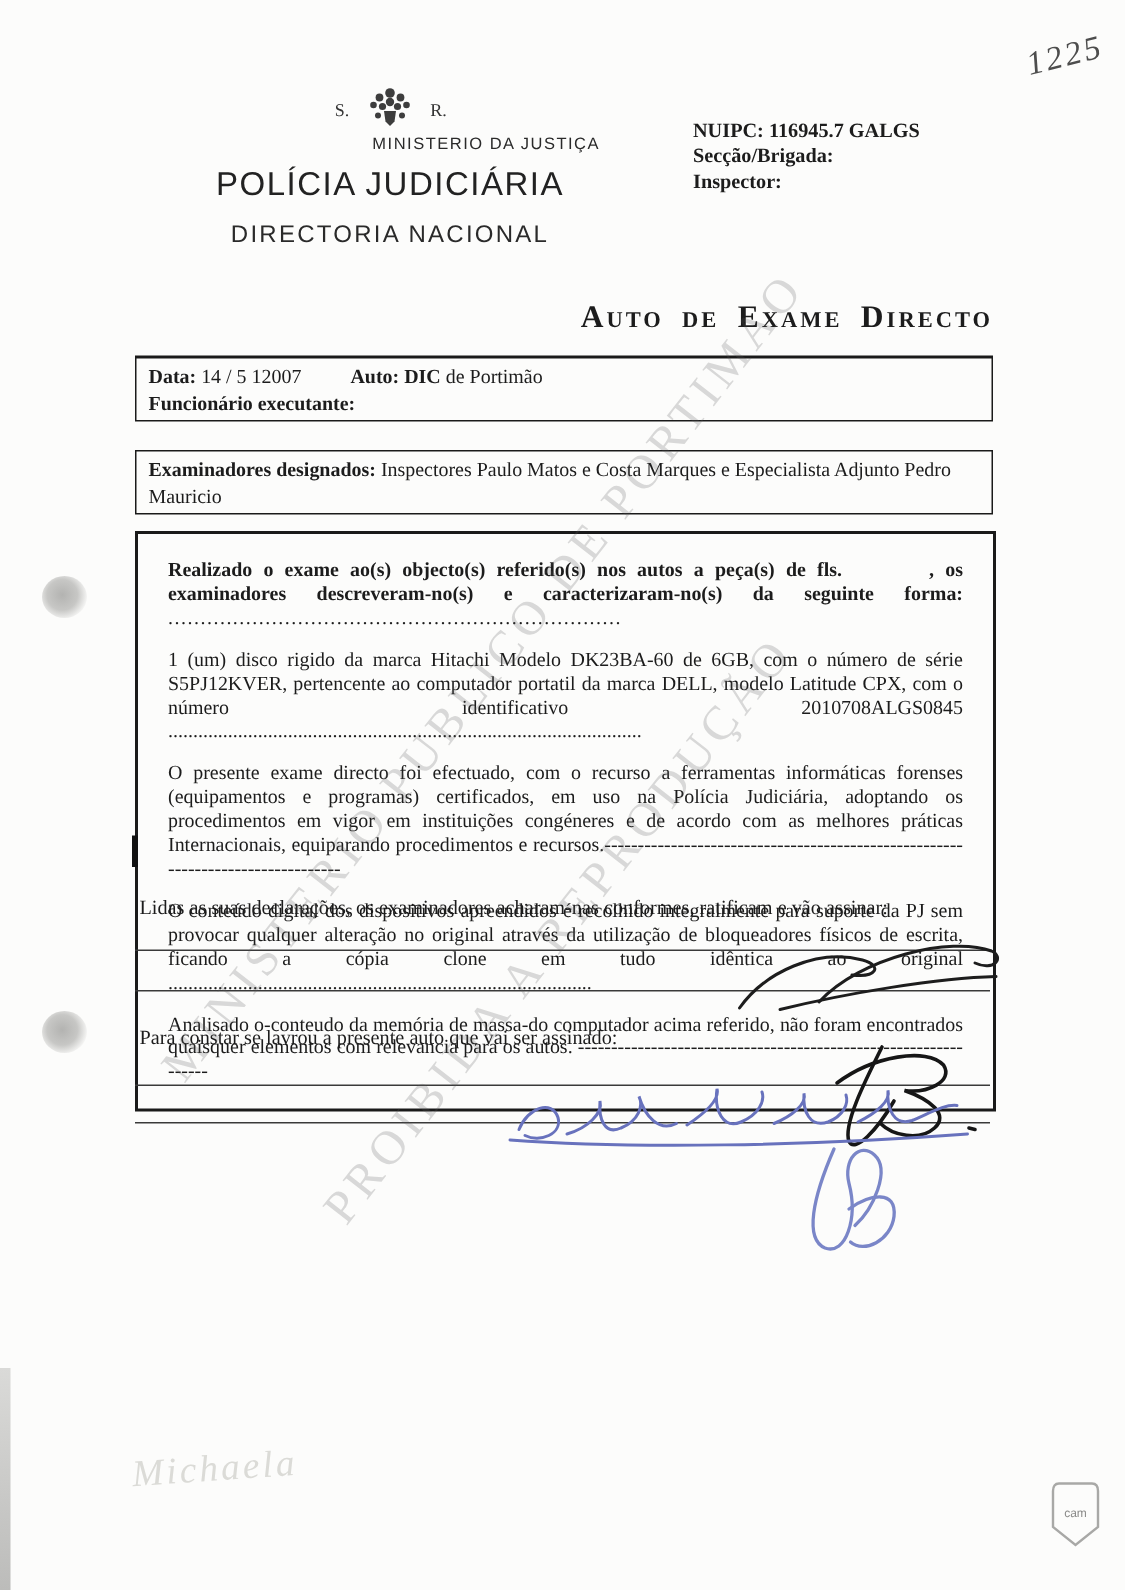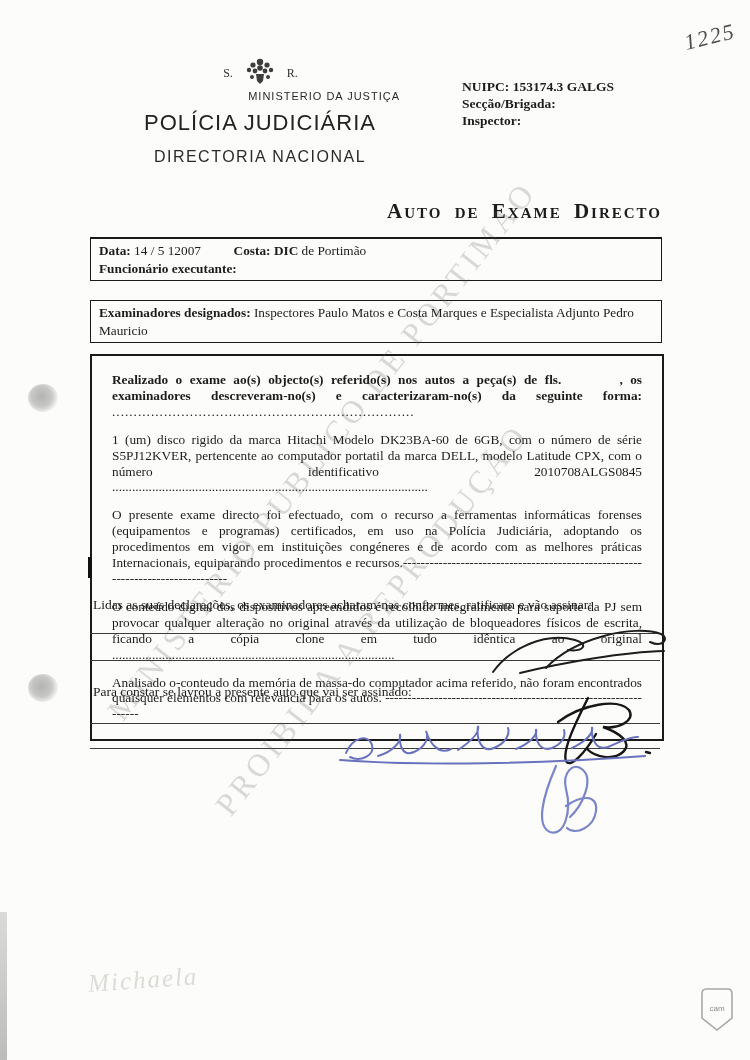--- a/index.html
+++ b/index.html
@@ -77,33 +77,33 @@
         </g>
       </svg>
     </span>
     <span>R.</span>
   </div>
   <div class="abs ministry">MINISTERIO DA JUSTIÇA</div>
   <div class="abs org">POLÍCIA JUDICIÁRIA</div>
   <div class="abs directorate">DIRECTORIA NACIONAL</div>
 
   <div class="abs case-block">
-    <div><span>NUIPC:</span> <span>153174.3 GALGS</span></div>
+    <div><span>NUIPC:</span> <span>116945.7 GALGS</span></div>
     <div>Secção/Brigada:</div>
     <div>Inspector:</div>
   </div>
 
   <div class="abs doc-title">Auto de Exame Directo</div>
 
   <div class="abs box box1">
     <div>
       <b class="lbl">Data:</b>
       <span>14 / 5 12007</span>
       <span class="row1-gap"></span>
-      <b class="lbl">Costa:</b>
+      <b class="lbl">Auto:</b>
       <b class="lbl">DIC</b>
       <span>de Portimão</span>
     </div>
     <div>
       <b class="lbl">Funcionário executante:</b>
     </div>
   </div>
 
   <div class="abs box box2">
     <b class="lbl">Examinadores designados:</b>

